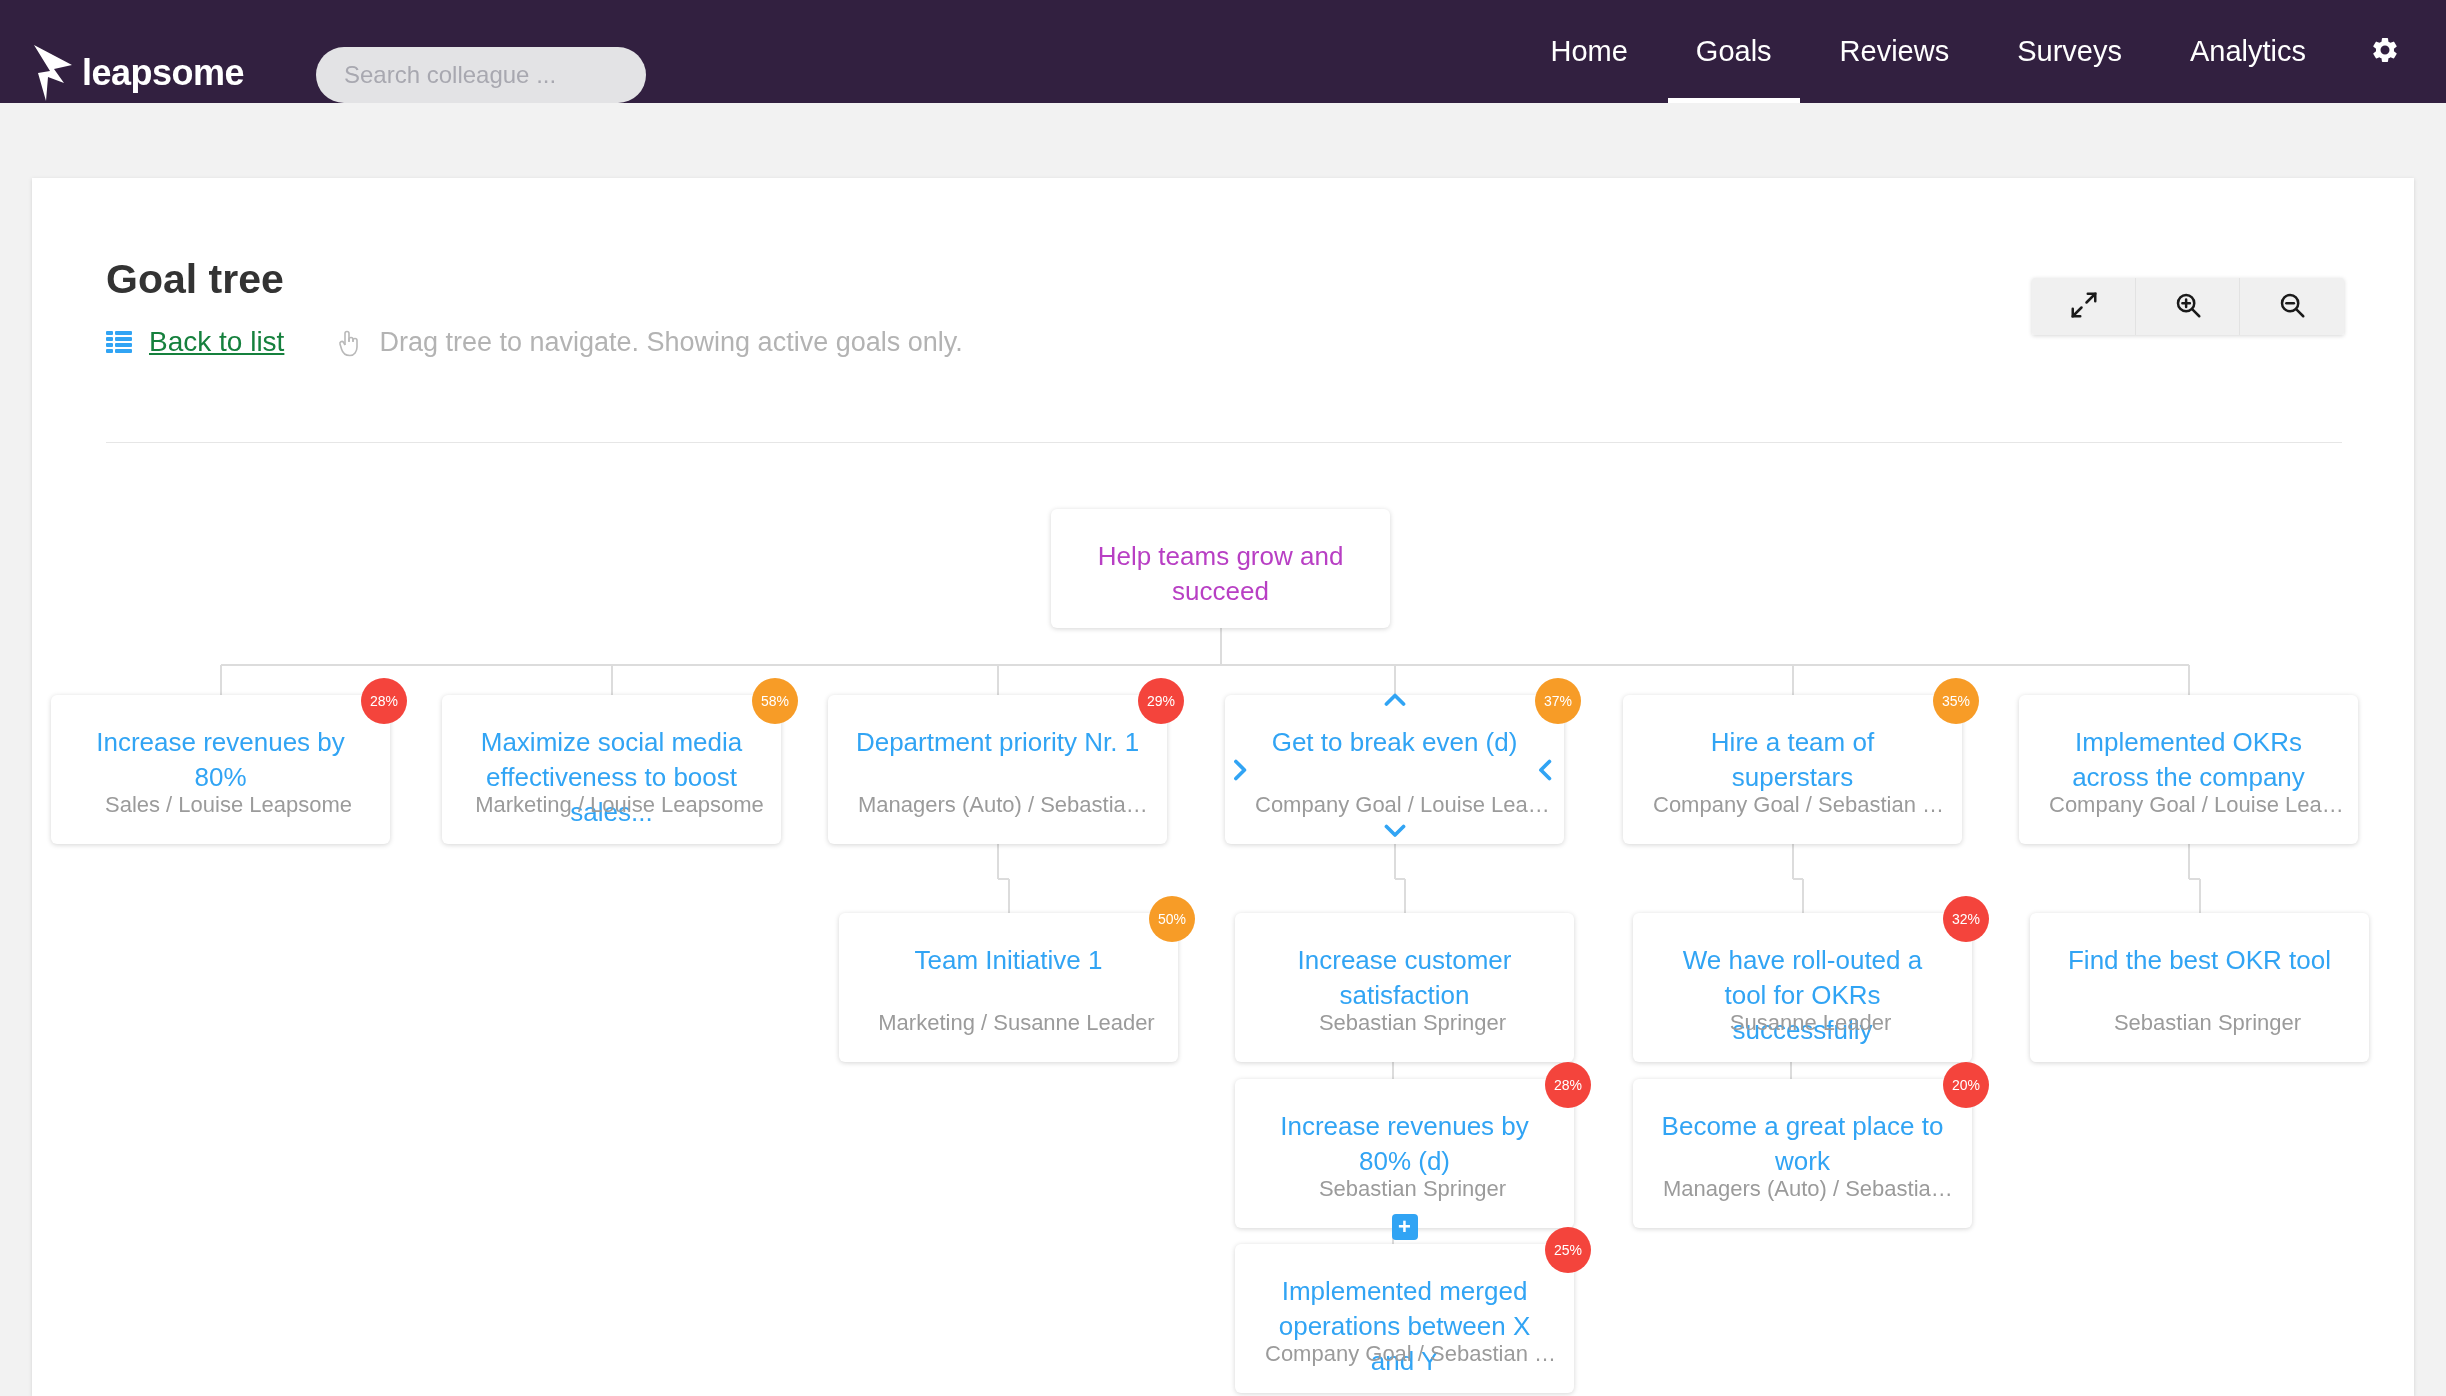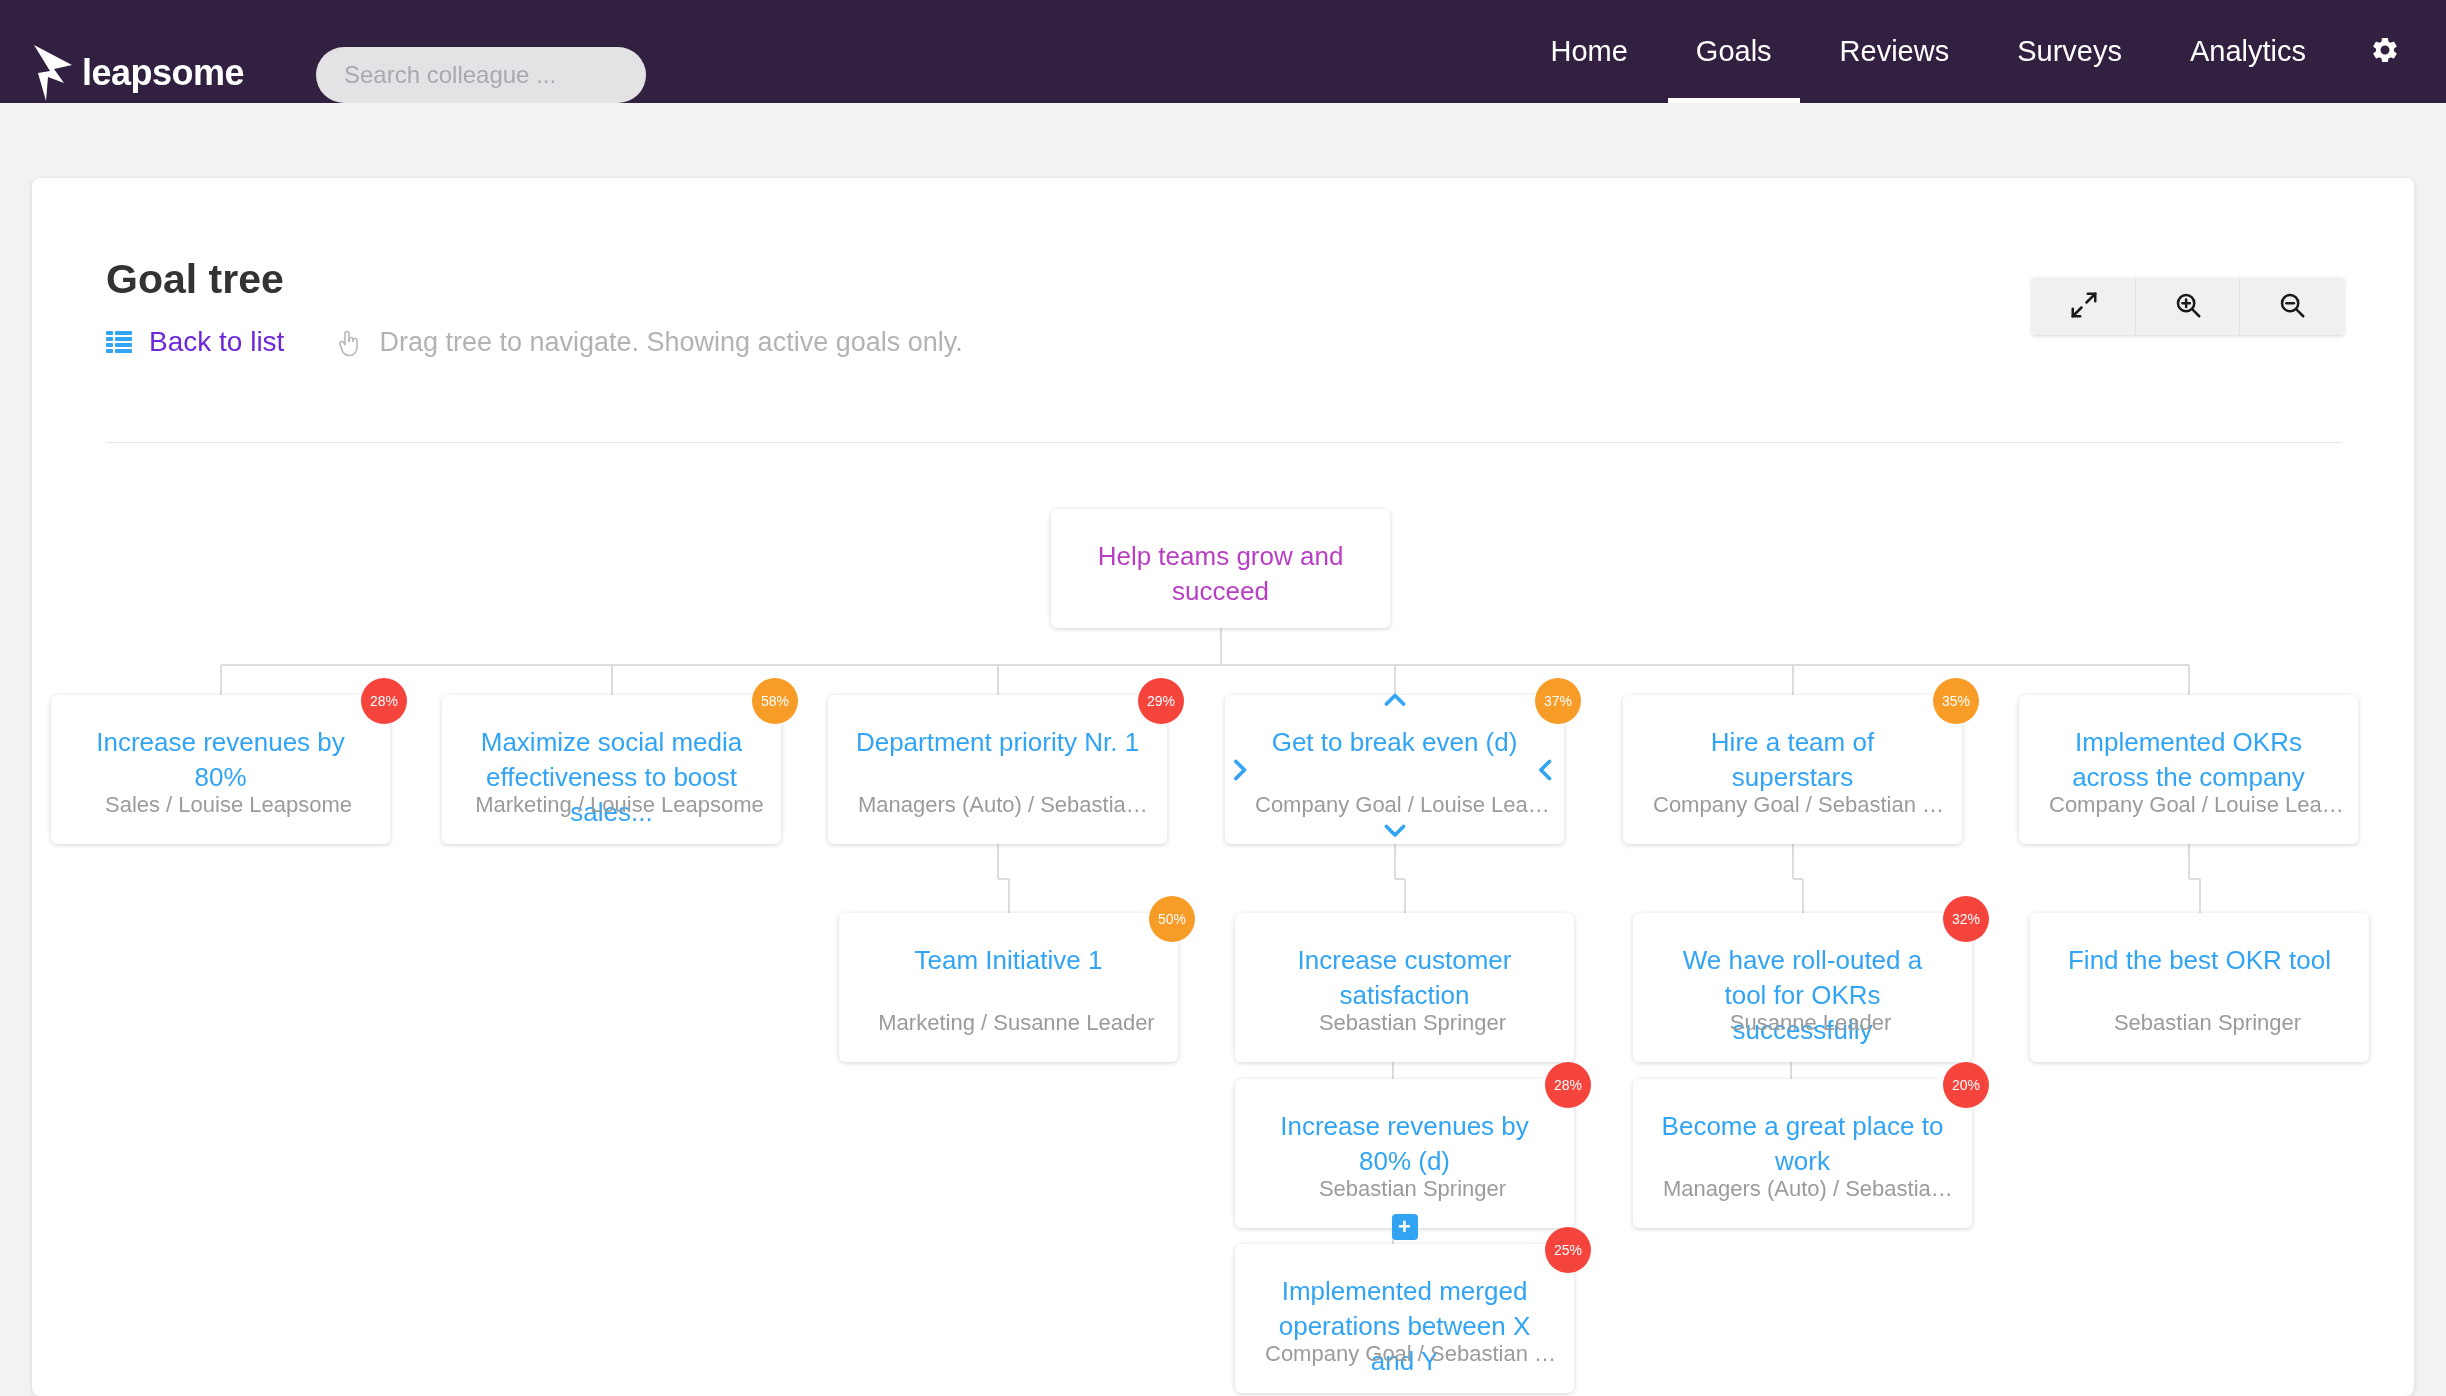--- a/index.html
+++ b/index.html
@@ -52,38 +52,39 @@
     display: flex; align-items: center; justify-content: center;
     padding: 0 46px 0 30px; cursor: pointer;
   }
 
   
   .page-card {
     position: absolute;
     top: 178px; left: 32px;
     width: 2382px; height: 1218px;
     background: #ffffff;
-    border-radius: 8px;
+    border-radius: 0;
     box-shadow: 0 1px 4px rgba(0,0,0,.13);
     overflow: hidden;
   }
 
   .page-head { position: absolute; top: 0; left: 0; width: 100%; }
   .page-title {
     position: absolute; left: 74px; top: 78px;
     font-size: 41px; font-weight: 700; color: #333333;
   }
   .subrow {
     position: absolute; left: 74px; top: 148px;
     display: flex; align-items: center;
   }
   .list-icon { width: 26px; height: 22px; display: block; }
   .back-link {
-    color: #6d28d9; font-size: 28px; margin-left: 17px; cursor: pointer;
+    color: #15803d; font-size: 28px; margin-left: 17px; cursor: pointer;
     white-space: nowrap;
+    text-decoration: underline;
   }
   .hand-icon { margin-left: 52px; width: 28px; height: 30px; display:block; }
   .hint-text { color: #b3b3b3; font-size: 27px; margin-left: 15px; white-space: nowrap; }
 
   .divider {
     position: absolute; left: 74px; top: 264px;
     width: 2236px; height: 1px; background: #e6e6e6;
   }
 
   

